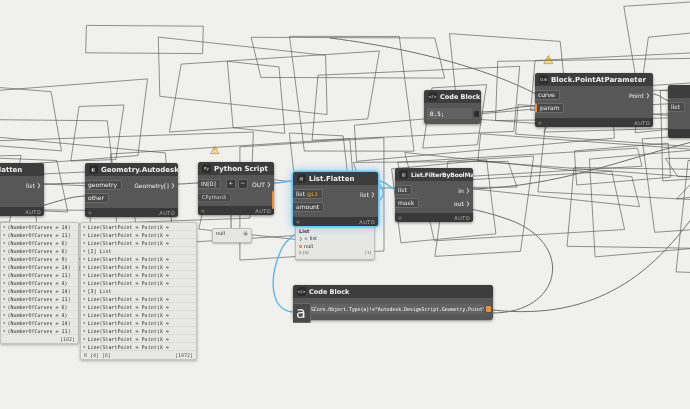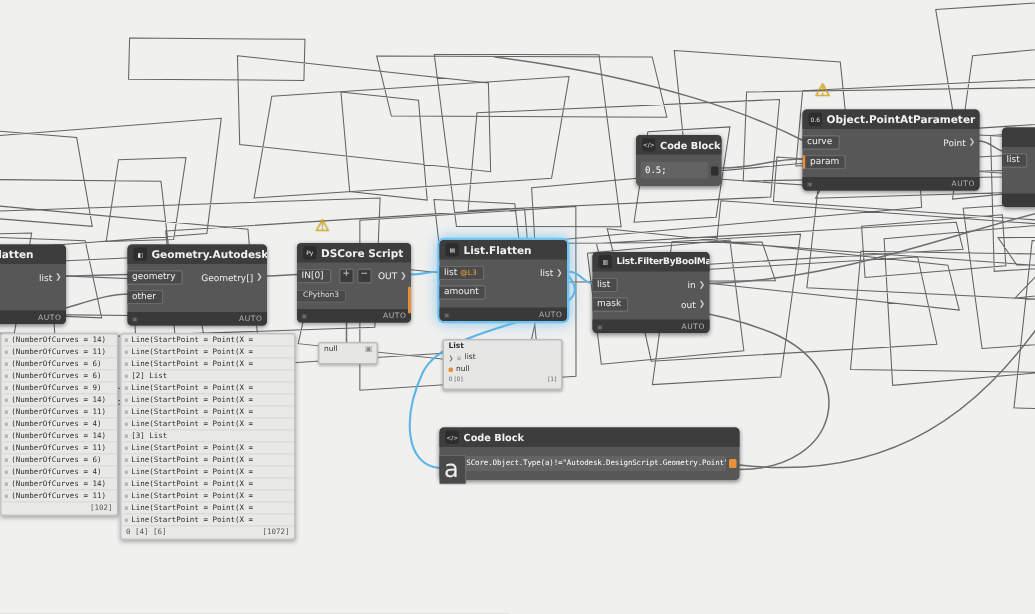--- a/index.html
+++ b/index.html
@@ -135,21 +135,21 @@
     <div class="node-footer">
       <span class="footer-glyph">▣</span>
       <span class="lacing">AUTO</span>
     </div>
   </div>
 
   <span class="warn" style="left:210px;top:145px;">⚠</span>
   <div class="node" style="left:198px;top:162px;width:76px;">
     <div class="node-header">
       <span class="node-icon">Py</span>
-      <span>DSCore Script</span>
+      <span>Python Script</span>
     </div>
     <div class="node-body">
       <div class="accent-strip"></div>
       <div class="port-row">
         <span class="in-chip">IN[0]</span>
         <span style="margin-left:4px;display:flex;">
           <span class="mini-btn">+</span>
           <span class="mini-btn">−</span>
         </span>
         <span class="out-label">
@@ -167,21 +167,21 @@
     </div>
   </div>
 
   <div class="bubble" style="left:212px;top:228px;width:38px;height:13px;">
     <div class="bubble-row">
       <span>null</span>
       <span class="pin">▣</span>
     </div>
   </div>
 
-  <div class="node selected" style="left:293px;top:160px;width:85px;">
+  <div class="node selected" style="left:293px;top:172px;width:85px;">
     <div class="node-header">
       <span class="node-icon">▤</span>
       <span>List.Flatten</span>
     </div>
     <div class="node-body">
       <div class="port-row">
         <span class="in-chip">
           <span>list</span>
           <span class="badge">@L3</span>
         </span>
@@ -252,21 +252,21 @@
     <div class="node-body" style="padding:1px 0;">
       <div class="code-line">0.5;</div>
       <div class="out-port-box"></div>
     </div>
   </div>
 
   <span class="warn" style="left:543px;top:54px;font-size:12px;">⚠</span>
   <div class="node" style="left:535px;top:73px;width:118px;">
     <div class="node-header">
       <span class="node-icon">0.6</span>
-      <span>Object.PointAtParameter</span>
+      <span>Block.PointAtParameter</span>
     </div>
     <div class="node-body">
       <div class="port-row">
         <span class="in-chip">curve</span>
         <span class="out-label">
           <span>Point</span>
           <span class="chev">❯</span>
         </span>
       </div>
       <div class="port-row" style="margin-top:1px;">

